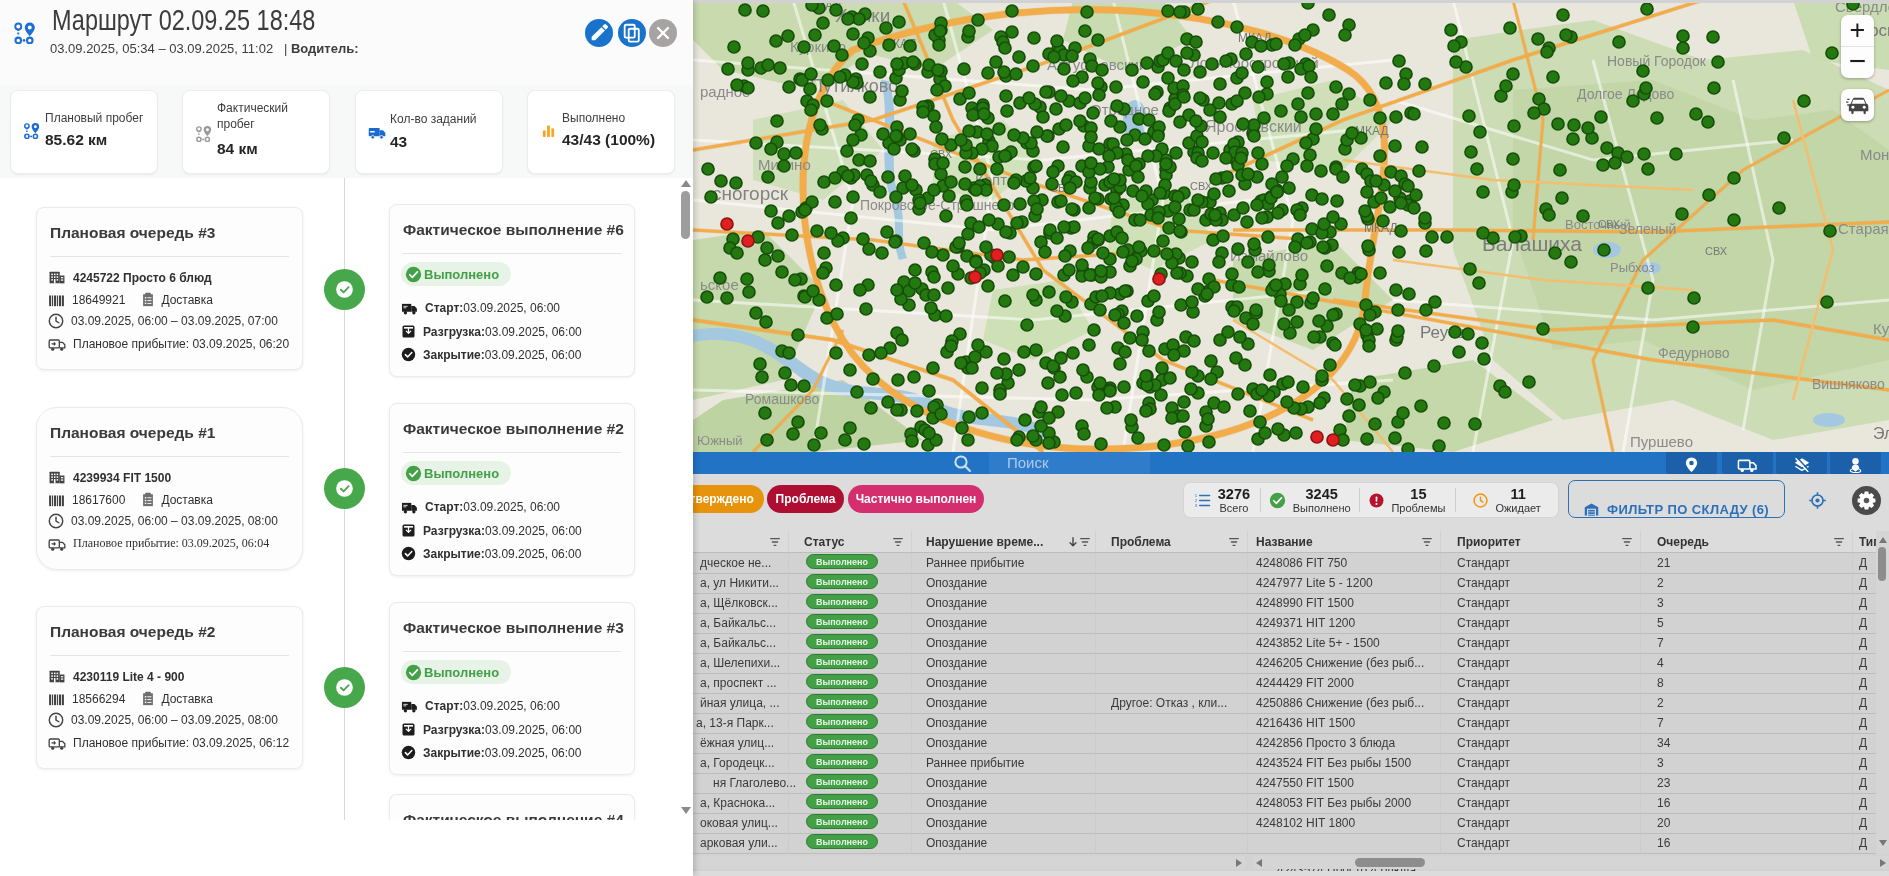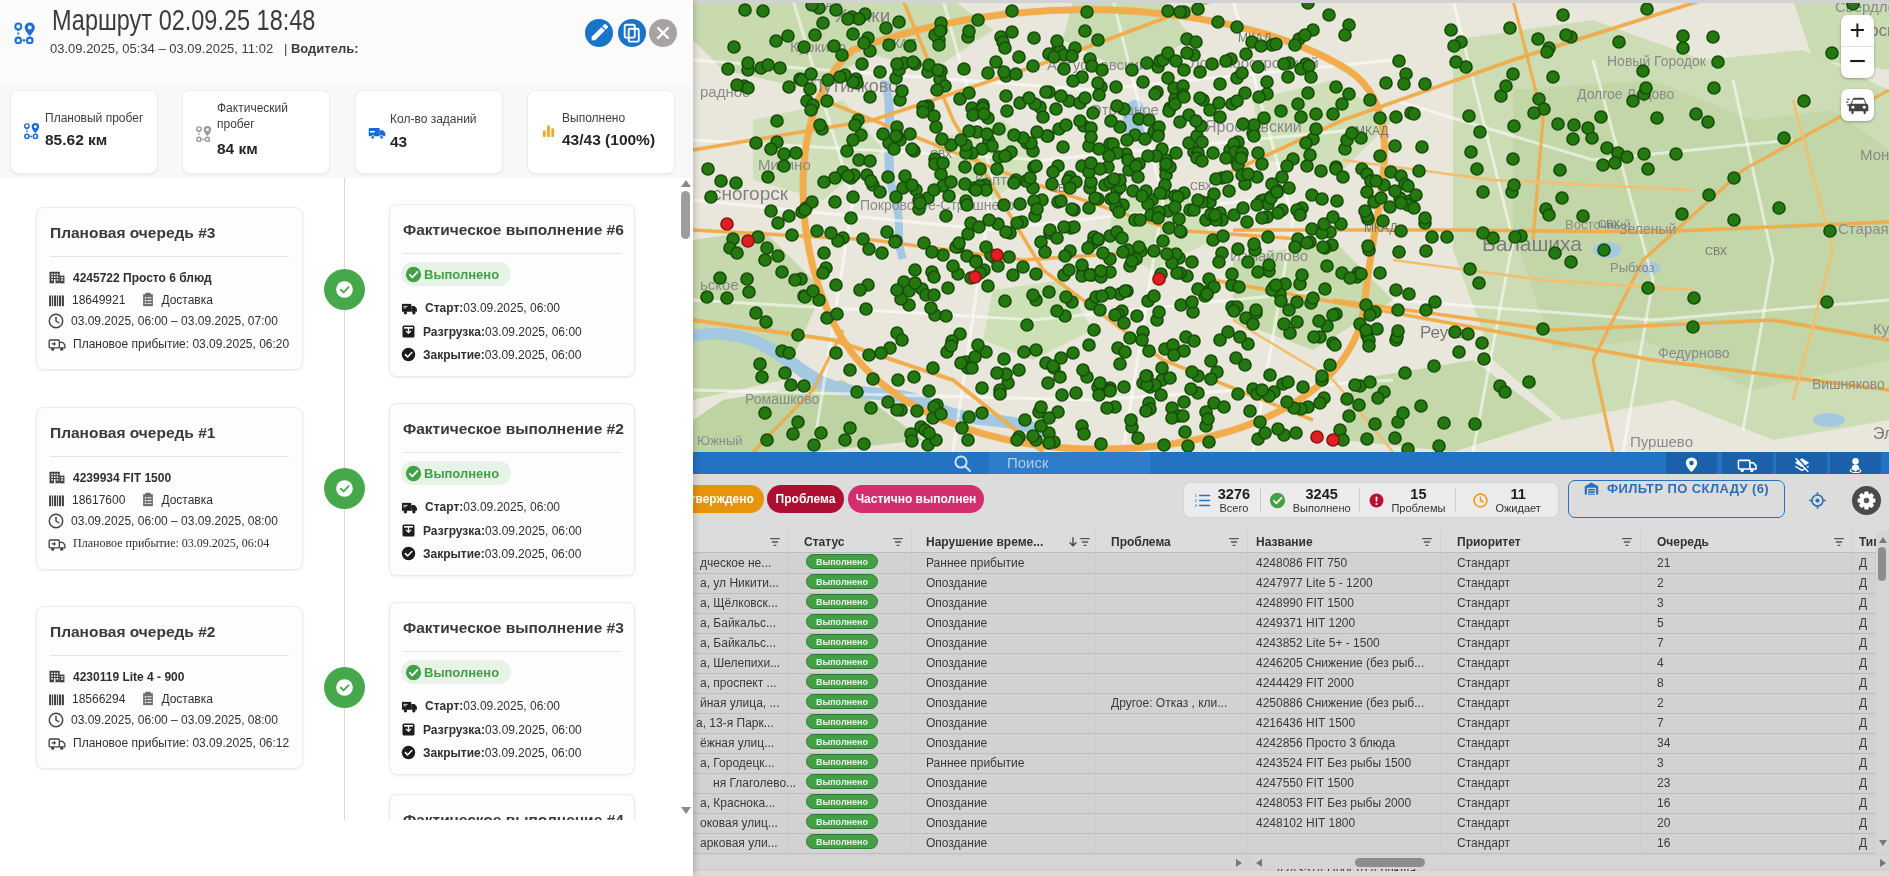--- a/index.html
+++ b/index.html
@@ -17,21 +17,21 @@
   #bluebar .mag { position:absolute; left:260px; top:2px; }
   #bluebar .ph { position:absolute; left:314px; top:2px; color:#aecbe9; font-size:15px; }
   .bb-btn { position:absolute; top:0; width:51px; height:25px; background:#1b60a8; border-radius:0 0 6px 6px; display:flex; align-items:center; justify-content:center; }
   #toolbar { position:absolute; left:693px; top:474px; width:1196px; height:57px; background:#dcdcdc; }
   .chip { position:absolute; top:11px; height:28px; border-radius:14px; color:#fff; font-size:12px; font-weight:700; display:flex; align-items:center; justify-content:center; }
   #stats { position:absolute; left:491px; top:9px; width:374px; height:34px; background:#ebebeb; border-radius:6px; display:flex; align-items:center; box-shadow:0 0 2px rgba(0,0,0,.12); }
   .stat { display:flex; align-items:center; gap:7px; justify-content:center; }
   .stat .num { font-size:14.5px; font-weight:700; color:#1d1d1d; line-height:15px; text-align:center; }
   .stat .lbl { font-size:11px; color:#333; line-height:12px; text-align:center; }
   .statsep { width:1px; height:24px; background:#cdcdcd; }
-  #filterbtn { position:absolute; left:875px; top:6px; width:217px; height:38px; border:1.5px solid #2b70b8; border-radius:7px; color:#2b70b8; font-size:13px; font-weight:700; display:flex; align-items:flex-start; justify-content:center; gap:8px; letter-spacing:.4px; }
+  #filterbtn { position:absolute; left:875px; top:6px; width:217px; height:38px; border:1.5px solid #2b70b8; border-radius:7px; color:#2b70b8; font-size:13px; font-weight:700; display:flex; align-items:flex-end; justify-content:center; gap:8px; letter-spacing:.4px; }
   #table { position:absolute; left:693px; top:531px; width:1196px; height:345px; background:#d2d2d2; font-size:12px; color:#3a3a3a; }
   .thead { position:absolute; left:0; top:0; width:1183px; height:22px; background:#dcdcdc; border-bottom:1px solid #bdbdbd; }
   .th { position:absolute; top:0; height:21px; display:flex; align-items:center; font-weight:700; color:#333; font-size:12px; }
   .trow { position:absolute; left:0; width:1183px; height:20px; background:#d2d2d2; border-bottom:1px solid #bdbdbd; }
   .tcell { position:absolute; top:0; height:19px; line-height:19px; white-space:nowrap; overflow:hidden; }
   .pill { display:inline-block; background:#43a047; border:1px solid #2c7d31; color:#e5f4e5; font-size:9px; font-weight:700; border-radius:9px; padding:2px 9px 1px; line-height:10px; vertical-align:2px; }
   #panel { position:absolute; left:0; top:0; width:693px; height:876px; background:#fff; box-shadow:2px 0 6px rgba(0,0,0,.18); }
   #phead { position:absolute; left:0; top:0; width:693px; height:85px; background:#fbfbfb; }
   #ptitle { position:absolute; left:52px; top:4px; font-size:29px; color:#3c3c3c; transform:scaleX(0.81); transform-origin:0 0; white-space:nowrap; }
   #psub { position:absolute; left:50px; top:41px; font-size:13px; color:#3d3d3d; }
@@ -1837,21 +1837,21 @@
                 <rect x="1.5" y="5" width="13" height="10" rx="1.5"></rect>
                 <path d="M14.5 8 h4 l3 3.2 V15 h-7" fill="none"></path>
                 <circle cx="6" cy="16.8" r="2" fill="#424242" stroke="none"></circle>
                 <circle cx="17.5" cy="16.8" r="2" fill="#424242" stroke="none"></circle>
                 <path d="M4.5 10 h5 m0 0 l-2 -2 m2 2 l-2 2" stroke-width="1.5"></path>
               </g>
             </svg>
             <span class="txt">Плановое прибытие: 03.09.2025, 06:20</span>
           </div>
         </div>
-        <div class="card" style="left:36px; top:229px; width:267px; height:163px;">
+        <div class="card" style="left:36px; top:229px; width:267px; height:163px;border-radius:21px;">
           <div class="ct">Плановая очередь #1</div>
           <div class="cdiv"></div>
           <div class="crow" style="top:61px;">
             <svg width="18" height="17" viewBox="0 0 23 21">
               <g fill="#424242">
                 <rect x="2" y="3" width="13" height="15" rx="0.8"></rect>
                 <rect x="15" y="8" width="6" height="10"></rect>
                 <g fill="#fff">
                   <rect x="4.2" y="5.5" width="2" height="2"></rect>
                   <rect x="7.6" y="5.5" width="2" height="2"></rect>

